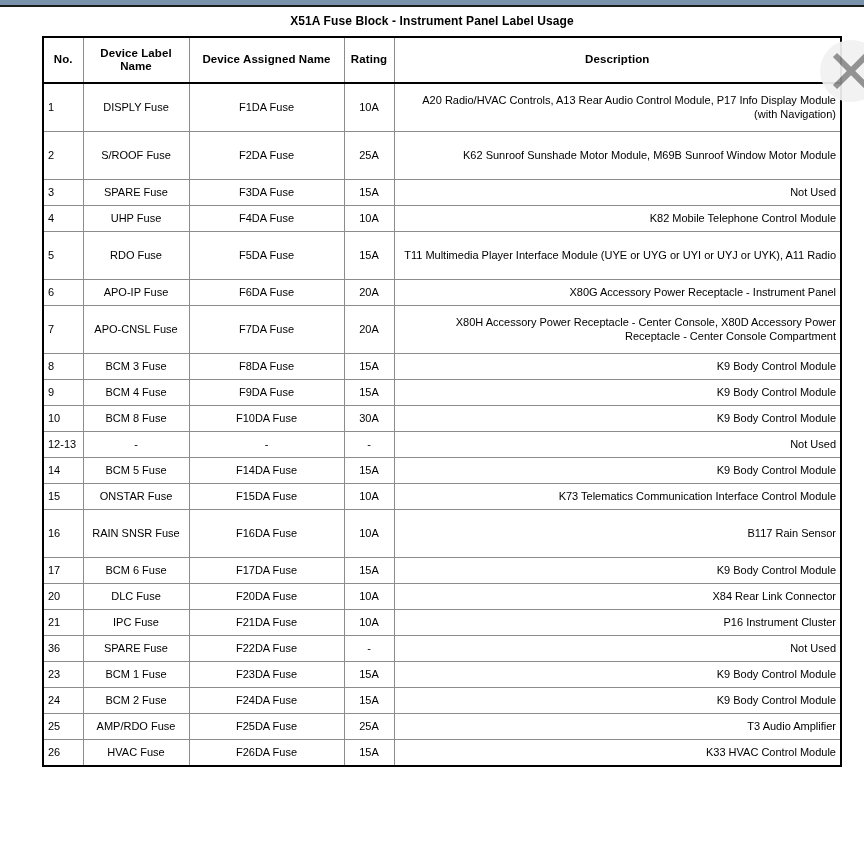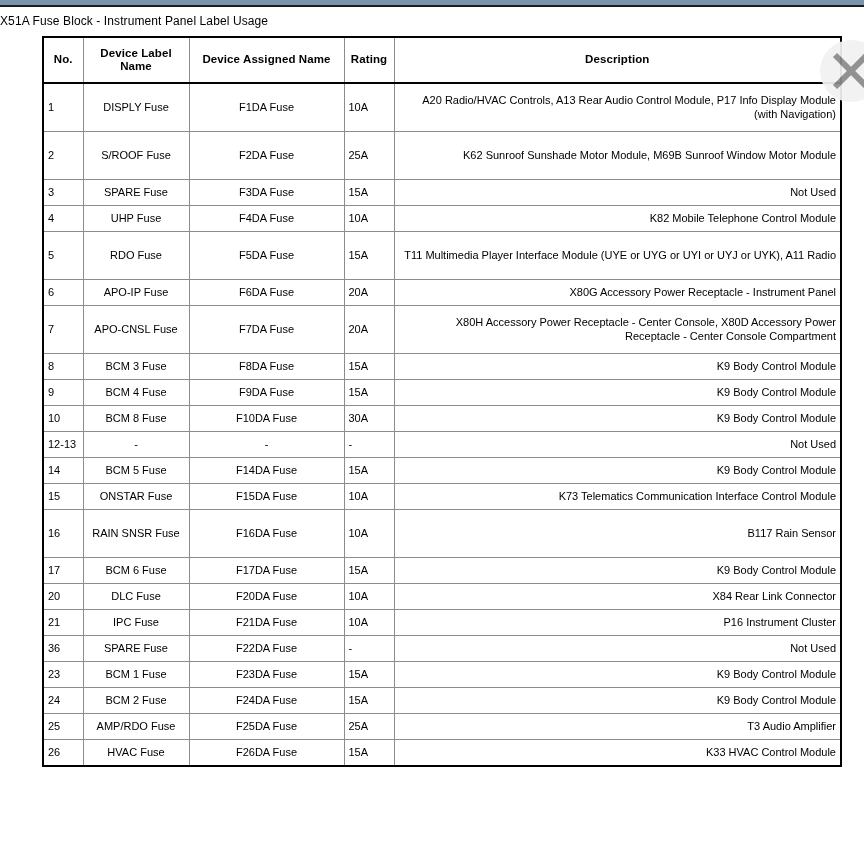--- a/index.html
+++ b/index.html
@@ -28,23 +28,23 @@
 
   #doc-area {
     position: absolute;
     top: 9px; left: 0;
     width: 864px;
     height: 839px;
     background: #ffffff;
   }
 
   #page-title {
-    text-align: left;
+    text-align: center;
     font-size: 12px;
-    font-weight: normal;
+    font-weight: bold;
     color: #000000;
     letter-spacing: 0.1px;
     margin: 5px 0 0 0;
     padding-right: 0px;
     line-height: 14px;
   }
 
   
   #table-wrap {
     position: absolute;
@@ -86,21 +86,21 @@
 
   
   td.c-no {
     text-align: left;
     padding-left: 3px;
   }
   td.c-label, td.c-assigned, td.c-rating {
     text-align: center;
   }
   td.c-rating {
-    text-align: left;
+    text-align: center;
     padding-left: 4px;
   }
   td.c-desc {
     text-align: right;
     padding-left: 4px;
   }
 
   col.w-no      { width: 40px; }
   col.w-label   { width: 106px; }
   col.w-assign  { width: 155px; }

